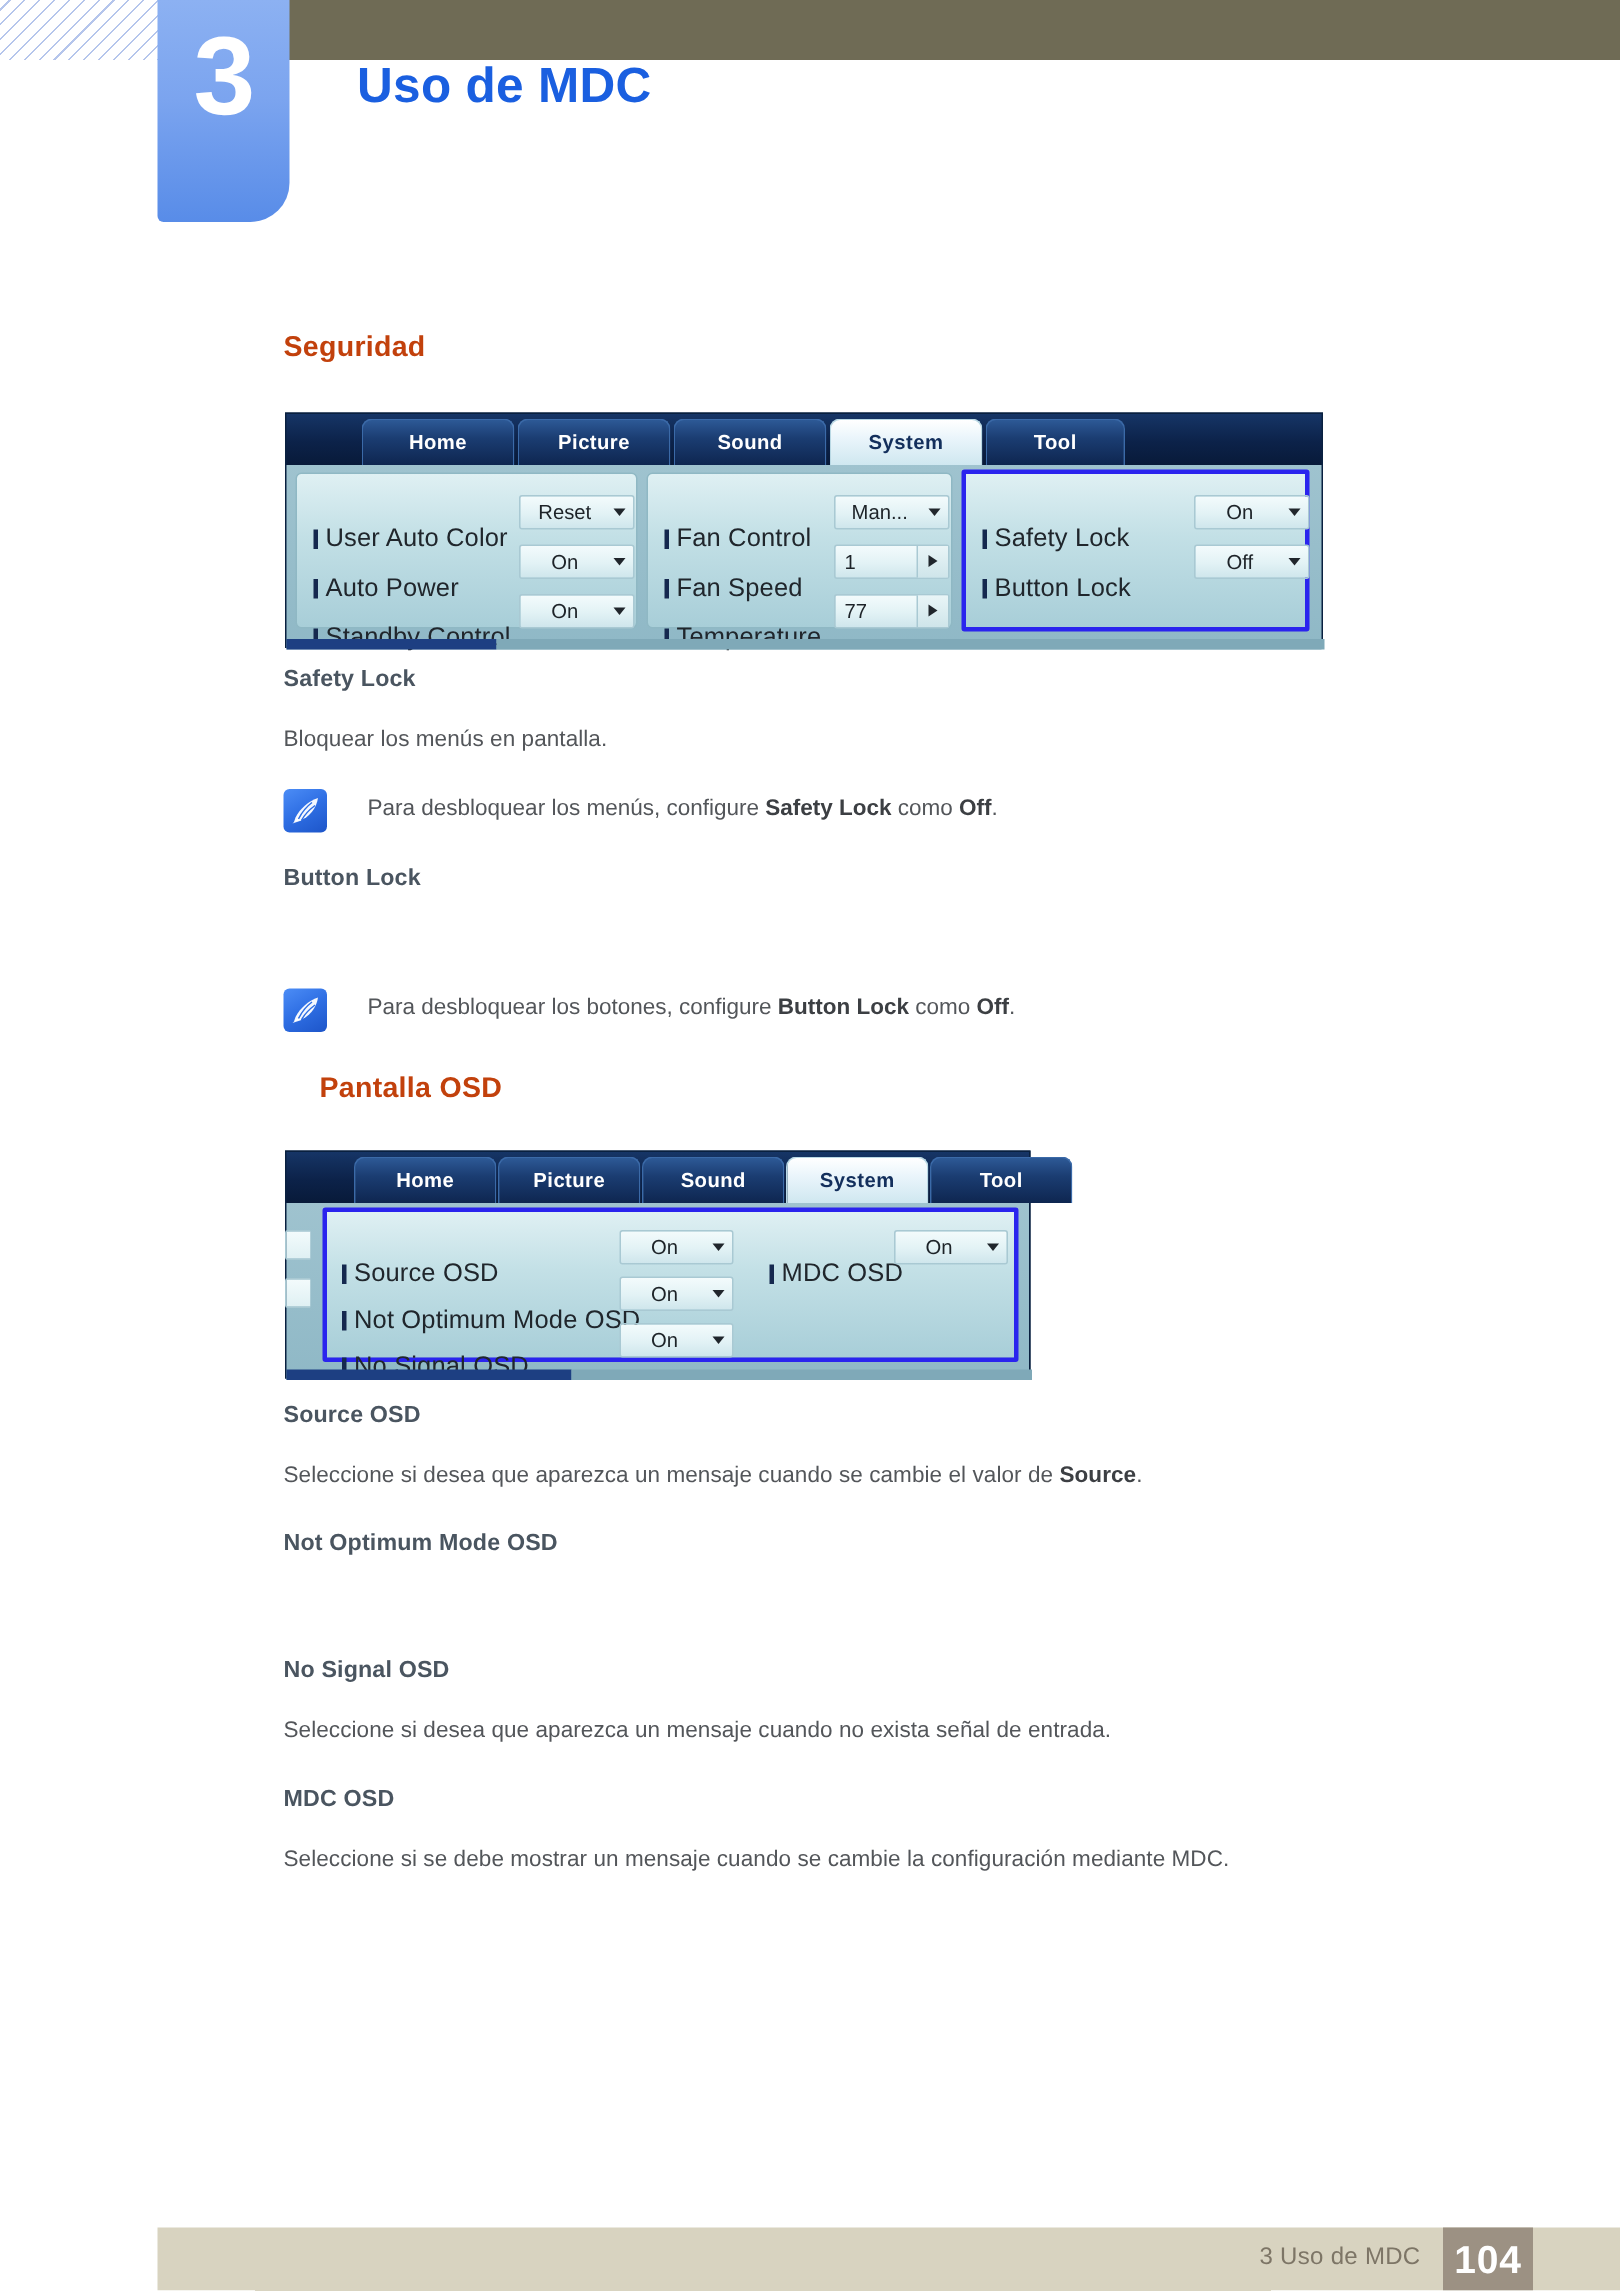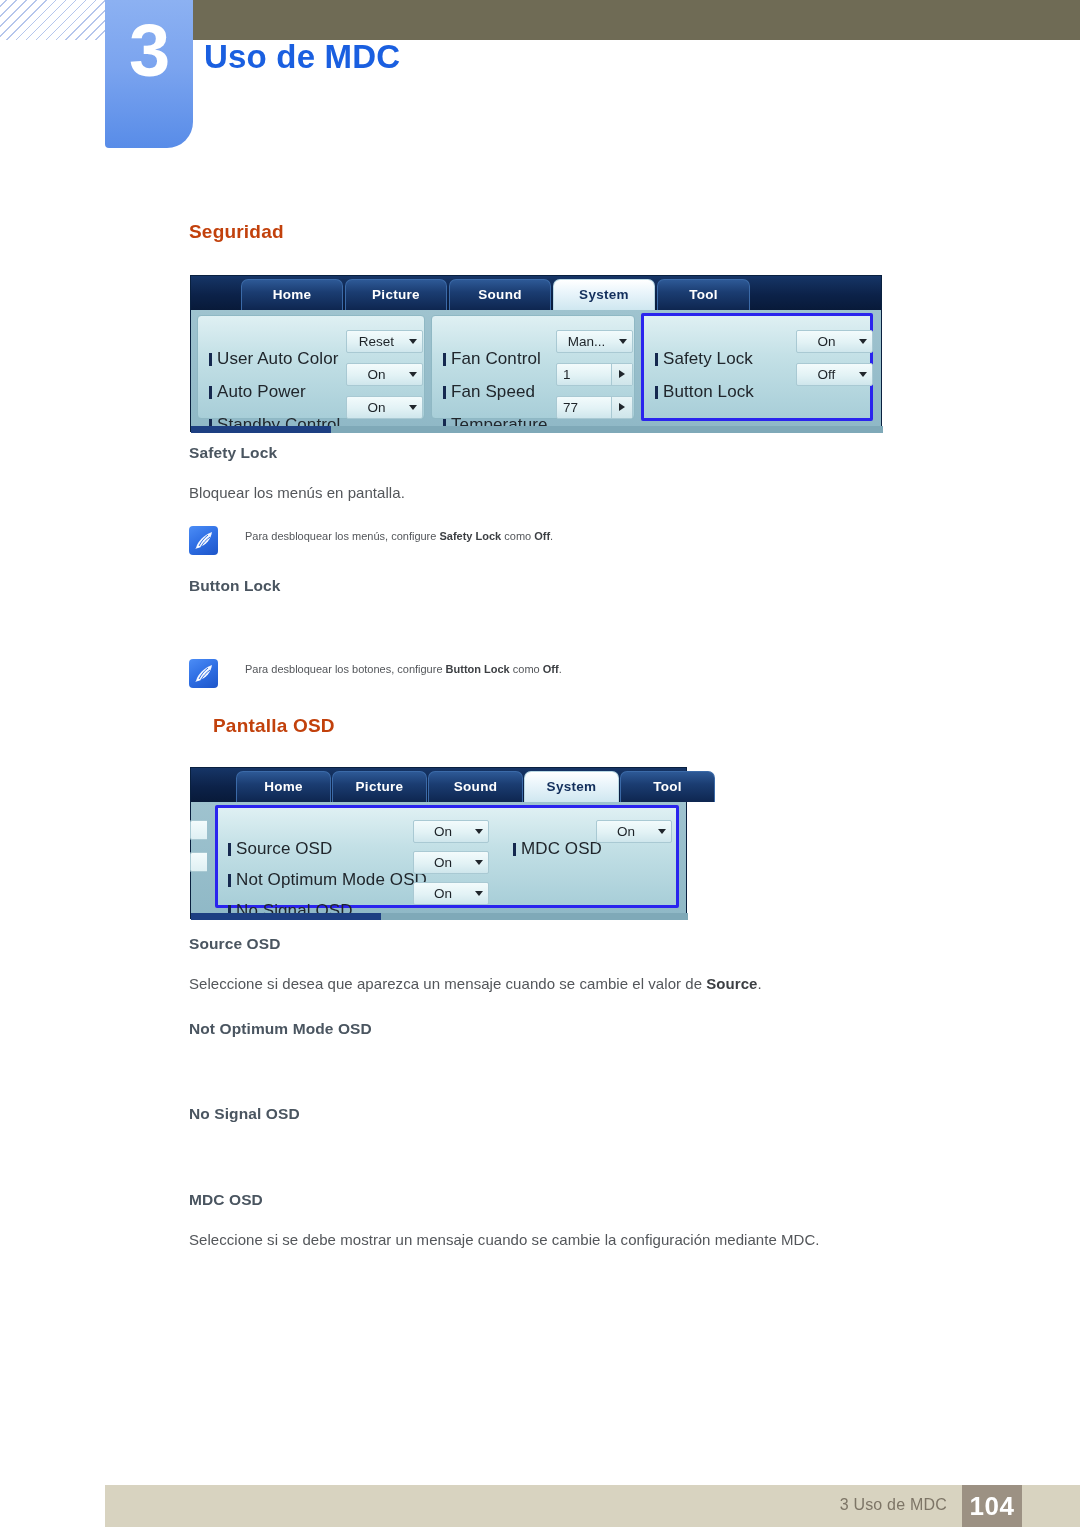--- a/index.html
+++ b/index.html
@@ -56,21 +56,21 @@
     text-align: center;
     font-size: 74px;
     line-height: 74px;
     font-weight: 700;
     color: #ffffff;
     letter-spacing: -1px;
   }
 
   .chapter-title {
     position: absolute;
-    left: 204px; top: 40px;
+    left: 238px; top: 40px;
     font-size: 33px;
     line-height: 33px;
     font-weight: 700;
     color: #1a5fe0;
     letter-spacing: 0.2px;
   }
 
   
   .section-heading {
     position: absolute;
@@ -107,21 +107,21 @@
     left: 0; top: 0;
     width: 29px; height: 29px;
     border-radius: 4px;
     background: linear-gradient(150deg, #4c8df6 0%, #2f6fe4 48%, #1d55c9 100%);
     overflow: hidden;
   }
   .note-icon svg { display: block; }
   .note-text {
     position: absolute;
     left: 56px; top: 4px;
-    font-size: 11px;
+    font-size: 15px;
     color: #53565a;
     white-space: nowrap;
   }
   .note-text b { color: #3c3f43; font-weight: 700; }
 
   
   .mdc {
     position: absolute;
     background: #0d2347;
     border: 1px solid #09203f;
@@ -469,20 +469,21 @@
       <div class="mdc-footbar light" style="left:190px; width:307px;"></div>
     </div>
   </div>
 
   <div class="sub-heading" style="top:935px;">Source OSD</div>
   <div class="body-text" style="top:975px;"><span>Seleccione si desea que aparezca un mensaje cuando se cambie el valor de </span><b>Source</b><span>.</span></div>
 
   <div class="sub-heading" style="top:1020px;">Not Optimum Mode OSD</div>
 
   <div class="sub-heading" style="top:1105px;">No Signal OSD</div>
+  <div class="body-text" style="top:1145px;">Seleccione si desea que aparezca un mensaje cuando no exista señal de entrada.</div>
 
   <div class="sub-heading" style="top:1191px;">MDC OSD</div>
   <div class="body-text" style="top:1231px;">Seleccione si se debe mostrar un mensaje cuando se cambie la configuración mediante MDC.</div>
 
   <div class="footer-bar">
     <span class="footer-label">3 Uso de MDC</span>
     <span class="footer-page">104</span>
   </div>
 
 </div>

